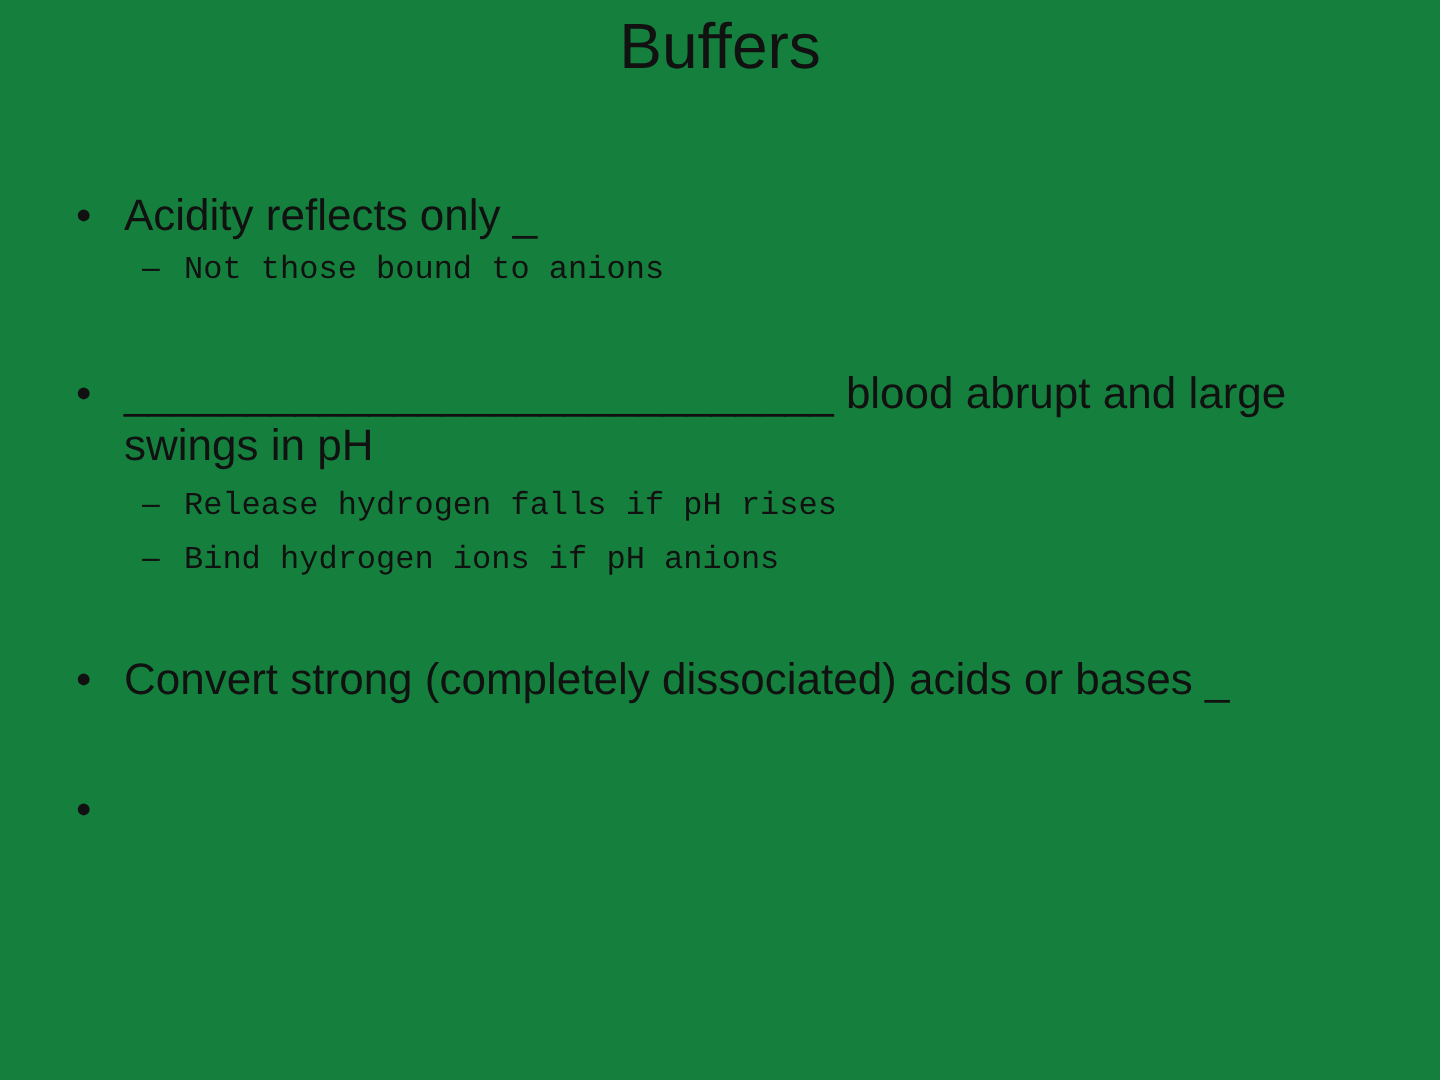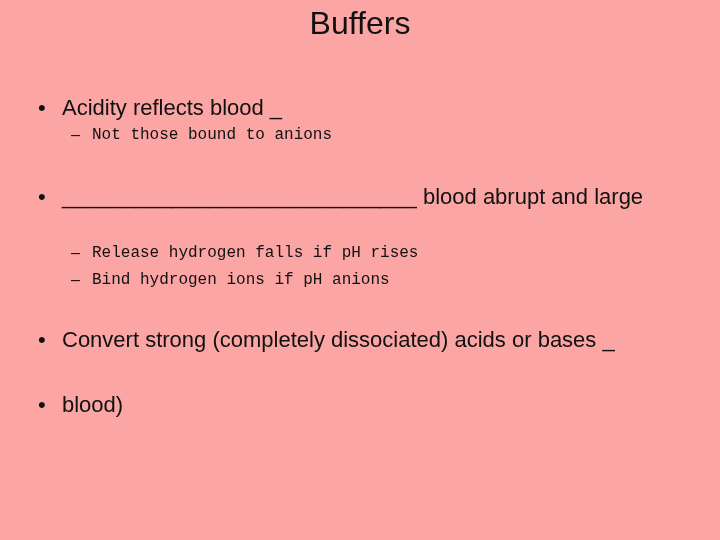--- a/index.html
+++ b/index.html
@@ -10,21 +10,21 @@
     width: 720px;
     height: 540px;
     overflow: hidden;
     background: #ffffff;
     font-family: "Liberation Sans", "DejaVu Sans", sans-serif;
   }
   .slide {
     position: relative;
     width: 720px;
     height: 540px;
-    background: #fca5a5;
+    background: #15803d;
     color: #111111;
   }
   .slide-title {
     position: absolute;
     top: 3px;
     left: 0;
     width: 720px;
     text-align: center;
     font-size: 32px;
     line-height: 40px;
@@ -81,35 +81,36 @@
 </head>
 <body>
 
 <div class="slide">
 
   <div class="slide-title">Buffers</div>
 
   <div class="row lvl1 row-b1">
     <span class="marker">•</span>
     <div class="text">
-      <div class="line">Acidity reflects blood _</div>
+      <div class="line">Acidity reflects only _</div>
     </div>
   </div>
 
   <div class="row lvl2 row-s1">
     <span class="marker">–</span>
     <div class="text">
       <div class="line">Not those bound to anions</div>
     </div>
   </div>
 
   <div class="row lvl1 row-b2">
     <span class="marker">•</span>
     <div class="text">
       <div class="line">_____________________________ blood abrupt and large</div>
+      <div class="line">swings in pH</div>
     </div>
   </div>
 
   <div class="row lvl2 row-s2">
     <span class="marker">–</span>
     <div class="text">
       <div class="line">Release hydrogen falls if pH rises</div>
     </div>
   </div>
 
@@ -123,17 +124,16 @@
   <div class="row lvl1 row-b3">
     <span class="marker">•</span>
     <div class="text">
       <div class="line">Convert strong (completely dissociated) acids or bases _</div>
     </div>
   </div>
 
   <div class="row lvl1 row-b4">
     <span class="marker">•</span>
     <div class="text">
-      <div class="line">blood)</div>
     </div>
   </div>
 
 </div>
 
 </body></html>

